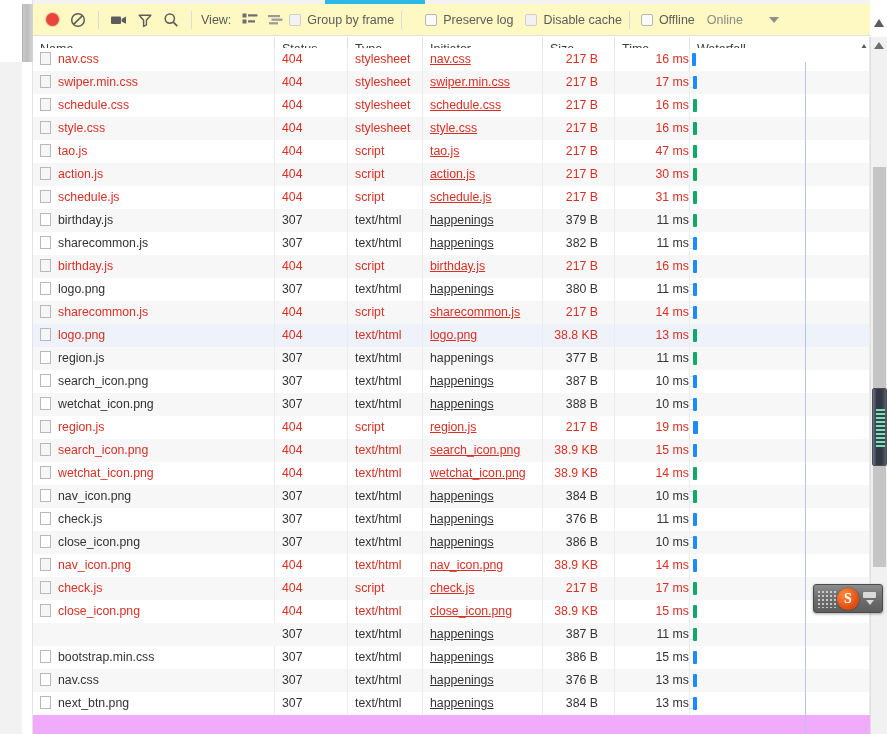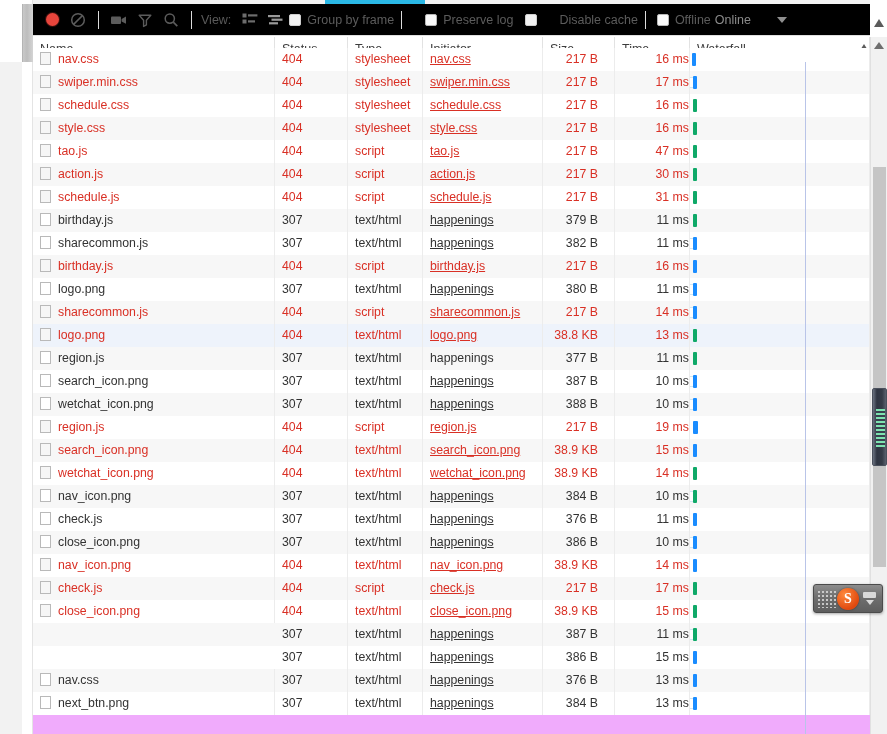--- a/index.html
+++ b/index.html
@@ -44,21 +44,21 @@
   .left-gutter-low {
     position: absolute; left: 0px; top: 62px;
     width: 22px; height: 672px;
     background: #f2f2f2;
   }
 
   
   .toolbar {
     position: absolute; left: 33px; top: 4px;
     width: 854px; height: 32px;
-    background: #000000;
+    background: #fef9c3;
     border-bottom: 1px solid #e0e0e0;
     display: flex; align-items: center;
     padding-left: 6px;
     white-space: nowrap;
   }
   .tb-btn {
     width: 26px; height: 24px;
     display: inline-flex; align-items: center; justify-content: center;
     cursor: pointer; flex: 0 0 auto;
   }
@@ -347,33 +347,33 @@
       <span class="tb-text">Group by frame</span>
     </div>
 
     <div class="tb-sep"></div>
 
     <div class="tb-group" style="margin-left:16px;">
       <span class="tb-check"></span>
       <span class="tb-text">Preserve log</span>
     </div>
 
-    <div class="tb-group" style="margin-left:12px;gap:16px;">
+    <div class="tb-group" style="margin-left:12px;">
       <span class="tb-check dim"></span>
       <span class="tb-text">Disable cache</span>
     </div>
 
     <div class="tb-sep"></div>
 
     <div class="tb-group" style="margin-left:4px;">
       <span class="tb-check"></span>
       <span class="tb-text">Offline</span>
     </div>
 
-    <span class="tb-text muted" style="margin-left:4px;">Online</span>
+    <span class="tb-text muted" style="margin-left:12px;">Online</span>
 
     <div class="tb-btn" style="margin-left:18px;">
       <span class="caret-dn"></span>
     </div>
   </div>
 
   <div class="grid">
 
     <div class="hdr">
       <div class="cell c-name">Name</div>
@@ -675,20 +675,21 @@
           <div class="c c-type"><span>text/html</span></div>
           <div class="c c-init"><span class="init-link">happenings</span></div>
           <div class="c c-size"><span>387 B</span></div>
           <div class="c c-time"><span>11 ms</span></div>
           <div class="c c-wf">
             <span class="wf-pre" style="left: -1px;"></span>
             <span class="wf-bar" style="left: 3px; width: 4px; background: rgb(15, 169, 104);"></span>
           </div>
         </div>
         <div class="row odd ok">
+          <div class="c c-name"><span class="file-ico"></span><span>bootstrap.min.css</span></div>
           <div class="c c-status"><span>307</span></div>
           <div class="c c-type"><span>text/html</span></div>
           <div class="c c-init"><span class="init-link">happenings</span></div>
           <div class="c c-size"><span>386 B</span></div>
           <div class="c c-time"><span>15 ms</span></div>
           <div class="c c-wf">
             <span class="wf-bar" style="left: 3px; width: 4px; background: rgb(26, 140, 255);"></span>
           </div>
         </div>
         <div class="row even ok">

